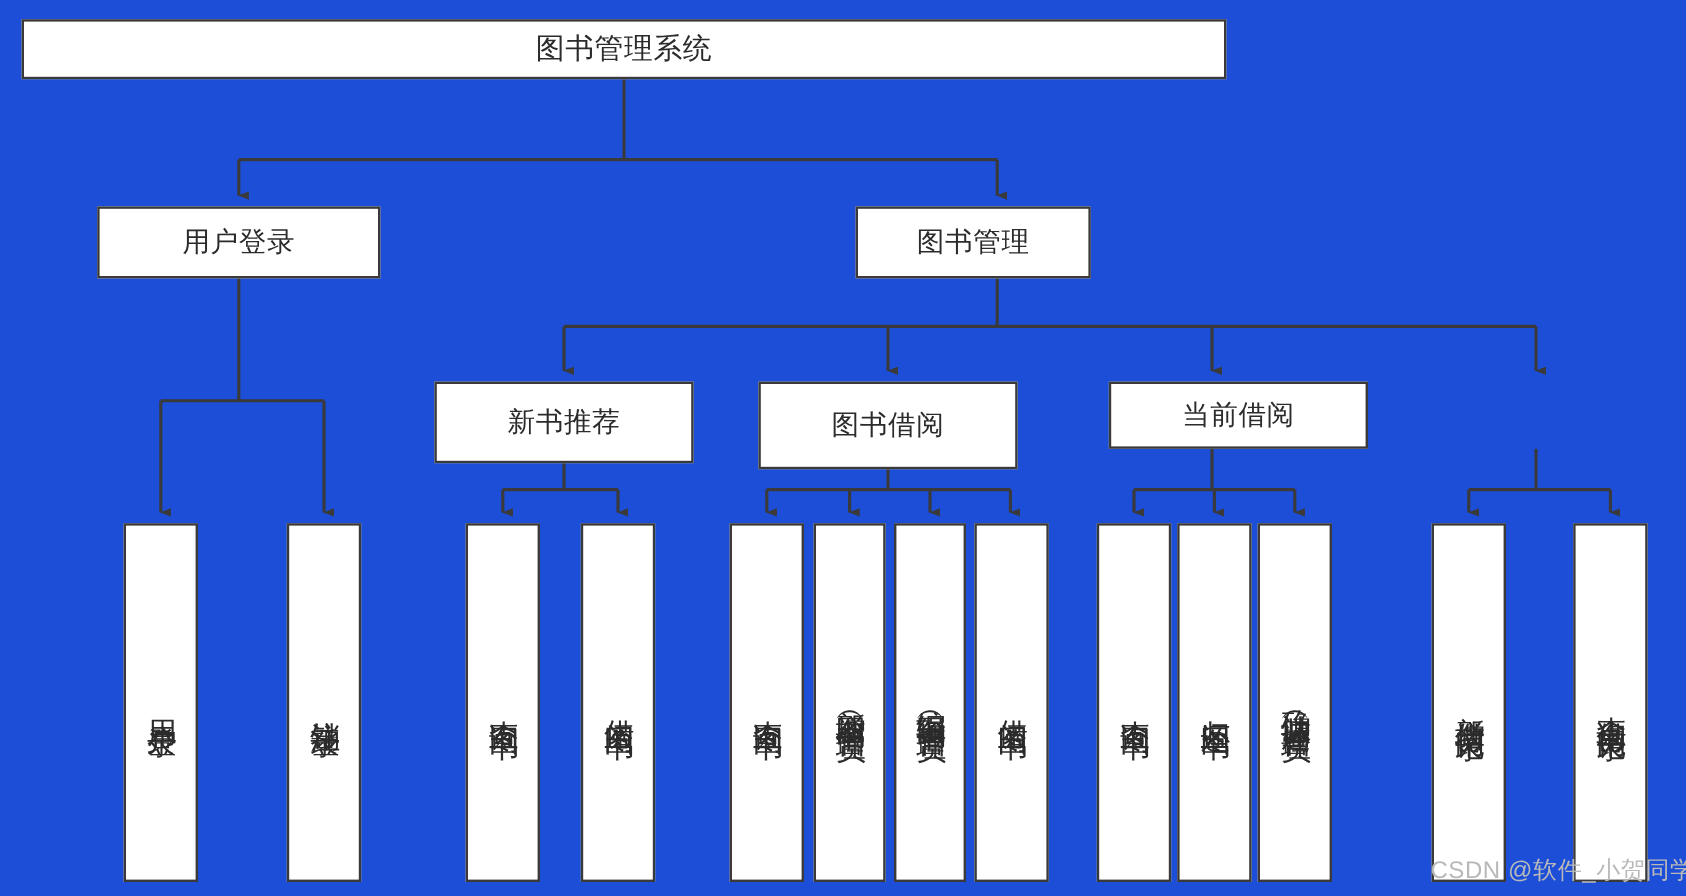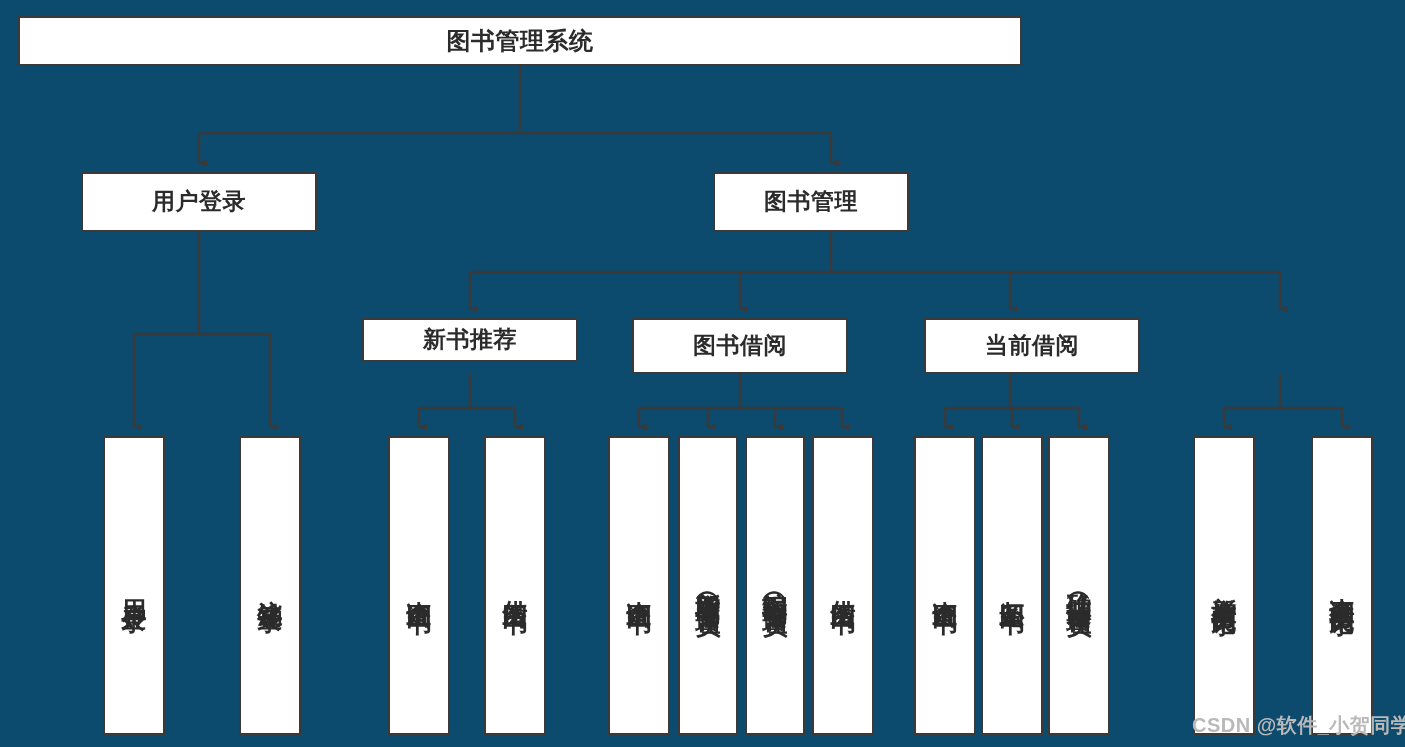--- a/index.html
+++ b/index.html
@@ -7,23 +7,22 @@
     padding: 0;
     background: #ffffff;
   }
   body {
     font-family: "Liberation Sans", "DejaVu Sans", sans-serif;
   }
   #canvas {
     position: relative;
     width: 1405px;
     height: 747px;
-    background: #0c4a6e;
+    background: #1d4ed8;
     overflow: hidden;
-    font-weight: bold;
   }
   svg#wires {
     position: absolute;
     left: 0;
     top: 0;
     width: 1405px;
     height: 747px;
     pointer-events: none;
   }
   .node {
@@ -133,24 +132,24 @@
     <span class="lbl">图书管理系统</span>
   </div>
 
   <div class="node h" style="left:81px; top:172px; width:236px; height:60px;">
     <span class="lbl">用户登录</span>
   </div>
   <div class="node h" style="left:713px; top:172px; width:196px; height:60px;">
     <span class="lbl">图书管理</span>
   </div>
 
-  <div class="node h" style="left:362px; top:318px; width:216px; height:44px;">
+  <div class="node h" style="left:362px; top:318px; width:216px; height:68px;">
     <span class="lbl">新书推荐</span>
   </div>
-  <div class="node h" style="left:632px; top:318px; width:216px; height:56px;">
+  <div class="node h" style="left:632px; top:318px; width:216px; height:73px;">
     <span class="lbl">图书借阅</span>
   </div>
   <div class="node h" style="left:924px; top:318px; width:216px; height:56px;">
     <span class="lbl">当前借阅</span>
   </div>
 
   <div class="node v" style="left:103px; top:436px; width:62px; height:299px;">
     <span class="lbl">用户登录</span>
   </div>
   <div class="node v" style="left:239px; top:436px; width:62px; height:299px;">

